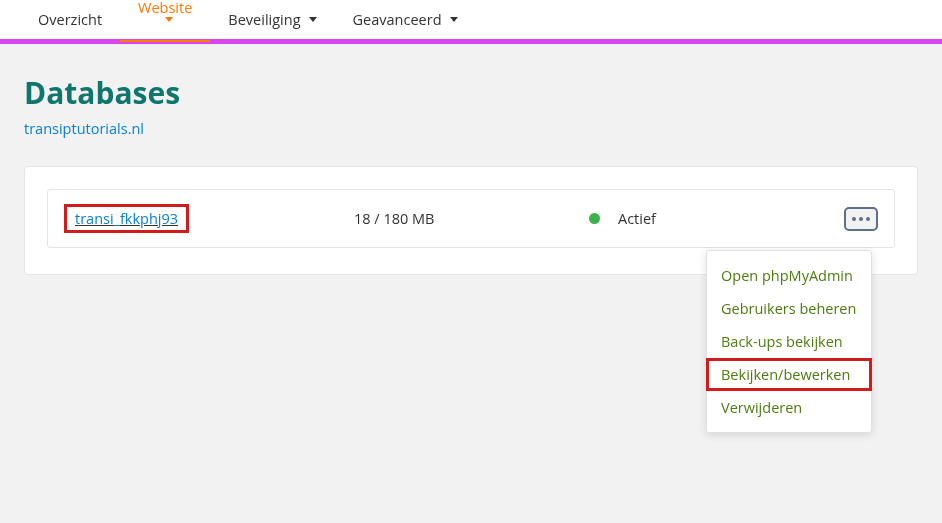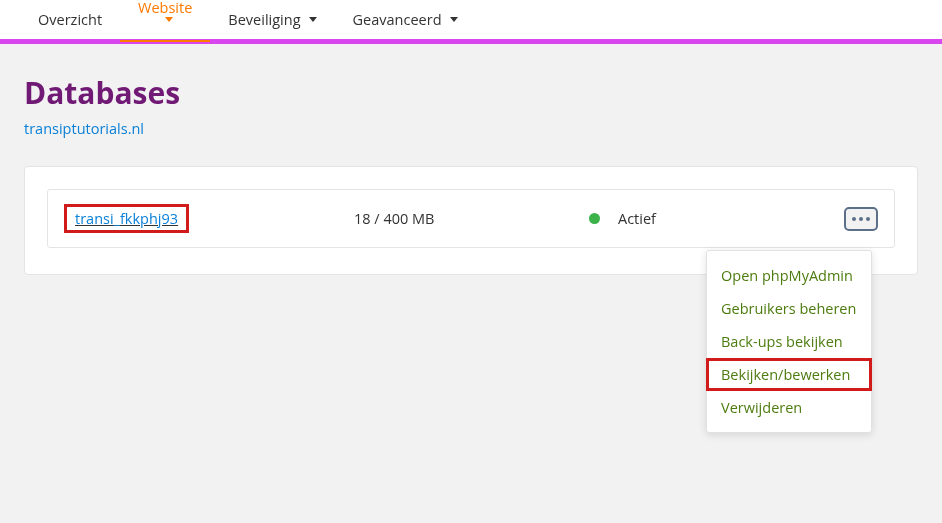--- a/index.html
+++ b/index.html
@@ -36,21 +36,21 @@
     border-left: 4px solid transparent;
     border-right: 4px solid transparent;
     border-top: 5px solid currentColor;
     margin-left: 8px;
   }
   .tab.active .caret { border-top-color: #ff7a00; }
   .content { padding: 28px 24px; }
   .page-title {
     font-size: 30px;
     font-weight: 700;
-    color: #701a75;
+    color: #0f766e;
     margin-bottom: 6px;
   }
   .breadcrumb-link {
     color: #0a80d8;
     font-size: 14.5px;
     text-decoration: none;
   }
   .panel {
     background: #fff;
     border: 1px solid #e4e4e4;
@@ -186,21 +186,21 @@
 
   <div class="panel">
 
     <div class="table">
       <div class="trow">
         <div class="col-name">
           <span class="db-link-wrap">
             <a href="#" class="db-link">transi_fkkphj93</a>
           </span>
         </div>
-        <div class="col-usage">18 / 400 MB</div>
+        <div class="col-usage">18 / 180 MB</div>
         <div class="col-status">
           <div class="status-cell">
             <span class="dot"></span>
             <span>Actief</span>
           </div>
         </div>
         <div class="col-act">
           <div class="actions-btn">
             <span></span>
               <span></span>

